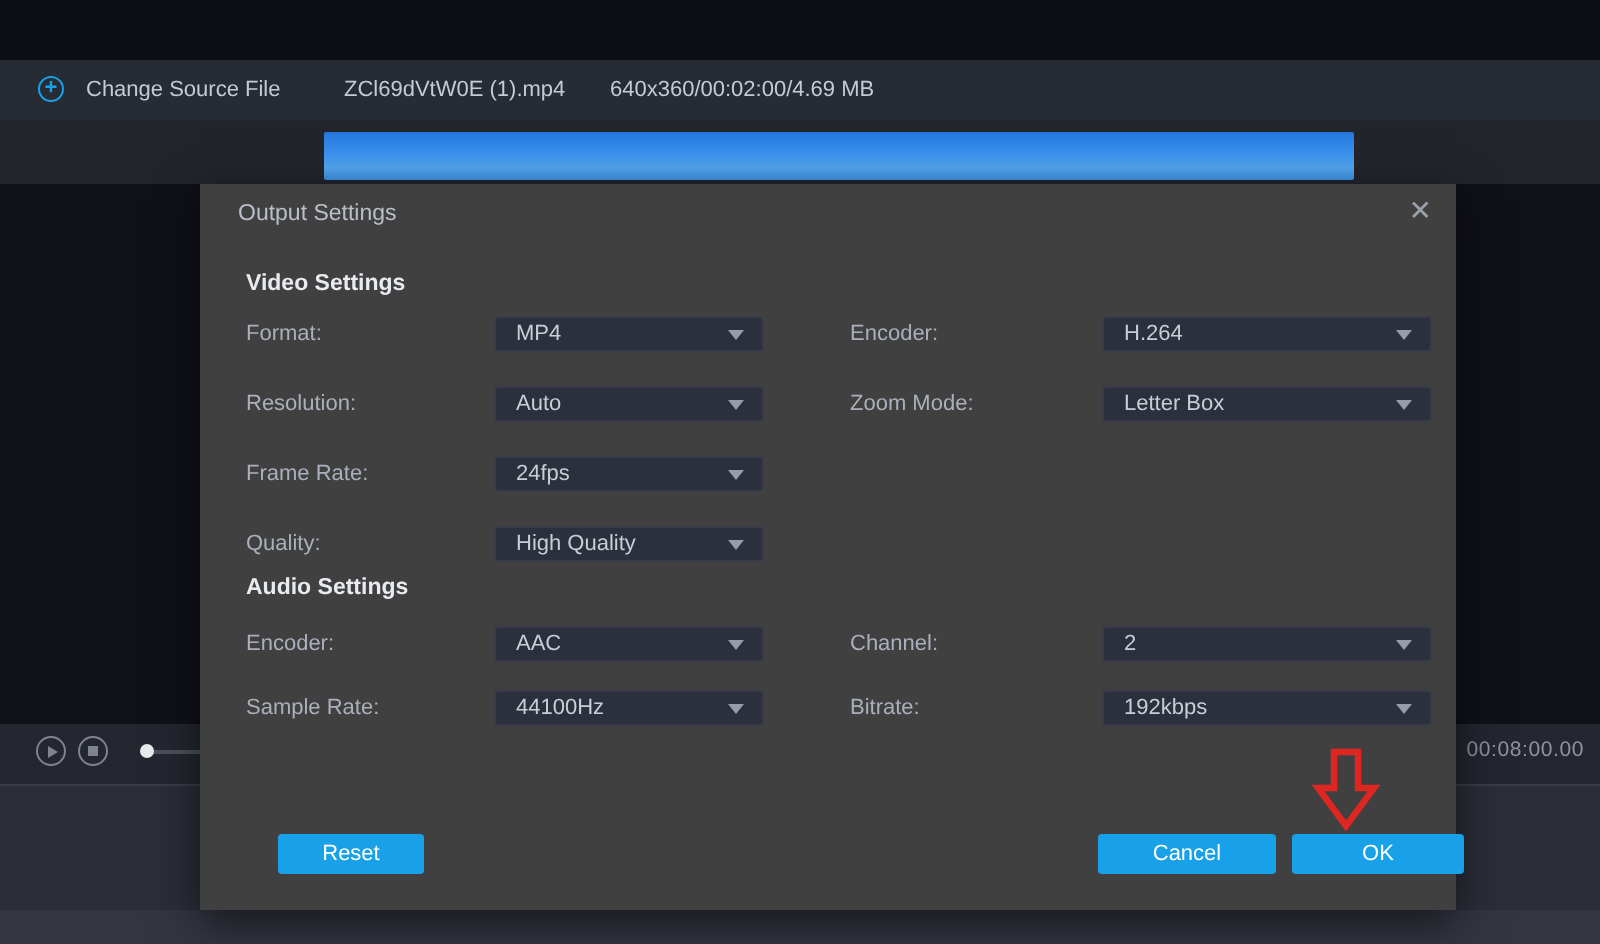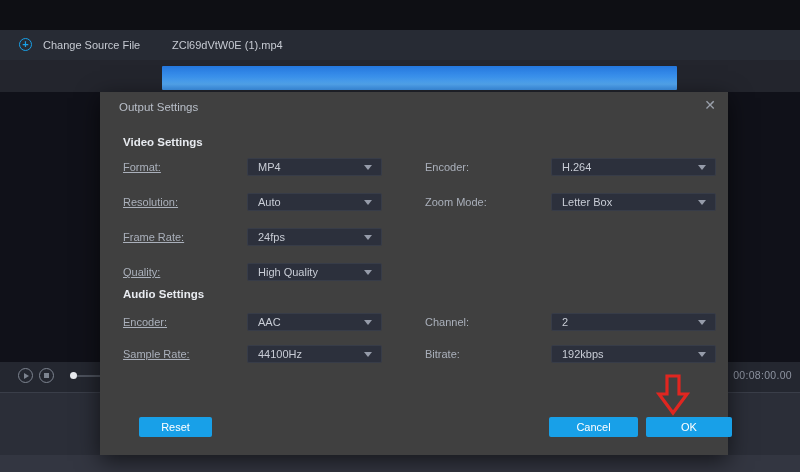--- a/index.html
+++ b/index.html
@@ -63,21 +63,21 @@
   .dialog {
     position:absolute; left:100px; top:92px; width:628px; height:363px;
     background:#404040; box-shadow:0 6px 22px rgba(0,0,0,.6);
   }
   .dlg-title { position:absolute; left:19px; top:9px; color:#b9bfc9; font-size:11.5px; }
   .dlg-close { position:absolute; right:12px; top:5px; color:#9aa0ab; font-size:14px; cursor:default; }
   .sec-head { position:absolute; left:23px; color:#e8ebf0; font-weight:bold; font-size:11.5px; }
   .sec-video { top:44px; }
   .sec-audio { top:196px; }
   .flabel { position:absolute; top:3px; color:#aab0bb; font-size:11px; }
-  .l-left  { left:23px;text-decoration:underline; }
+  .l-left  { left:23px; }
   .l-right { left:325px; }
   .row { position:absolute; left:0; width:628px; height:18px; }
   .select {
     position:absolute; top:0; height:18px; background:#2c303c; border:1px solid #373c48;
     border-radius:2px; color:#c9cdd6; font-size:11px; line-height:16px; padding-left:10px;
   }
   .s-left  { left:147px; width:135px; }
   .s-right { left:451px; width:165px; }
   .caret {
     position:absolute; right:9px; top:6px; width:0; height:0;
@@ -96,20 +96,21 @@
 </head>
 <body>
 
 <div id="app">
 
 
   <div class="toolbar">
     <span class="plus-icon">+</span>
     <span class="tb-text t-change">Change Source File</span>
     <span class="tb-text t-file">ZCl69dVtW0E (1).mp4</span>
+    <span class="tb-text t-info">640x360/00:02:00/4.69 MB</span>
   </div>
 
   <div class="progress-strip">
     <div class="progress-bar"></div>
   </div>
 
   <div class="video-area"></div>
 
   <div class="control-bar">
     <span class="pc-circle pc-play"></span>

